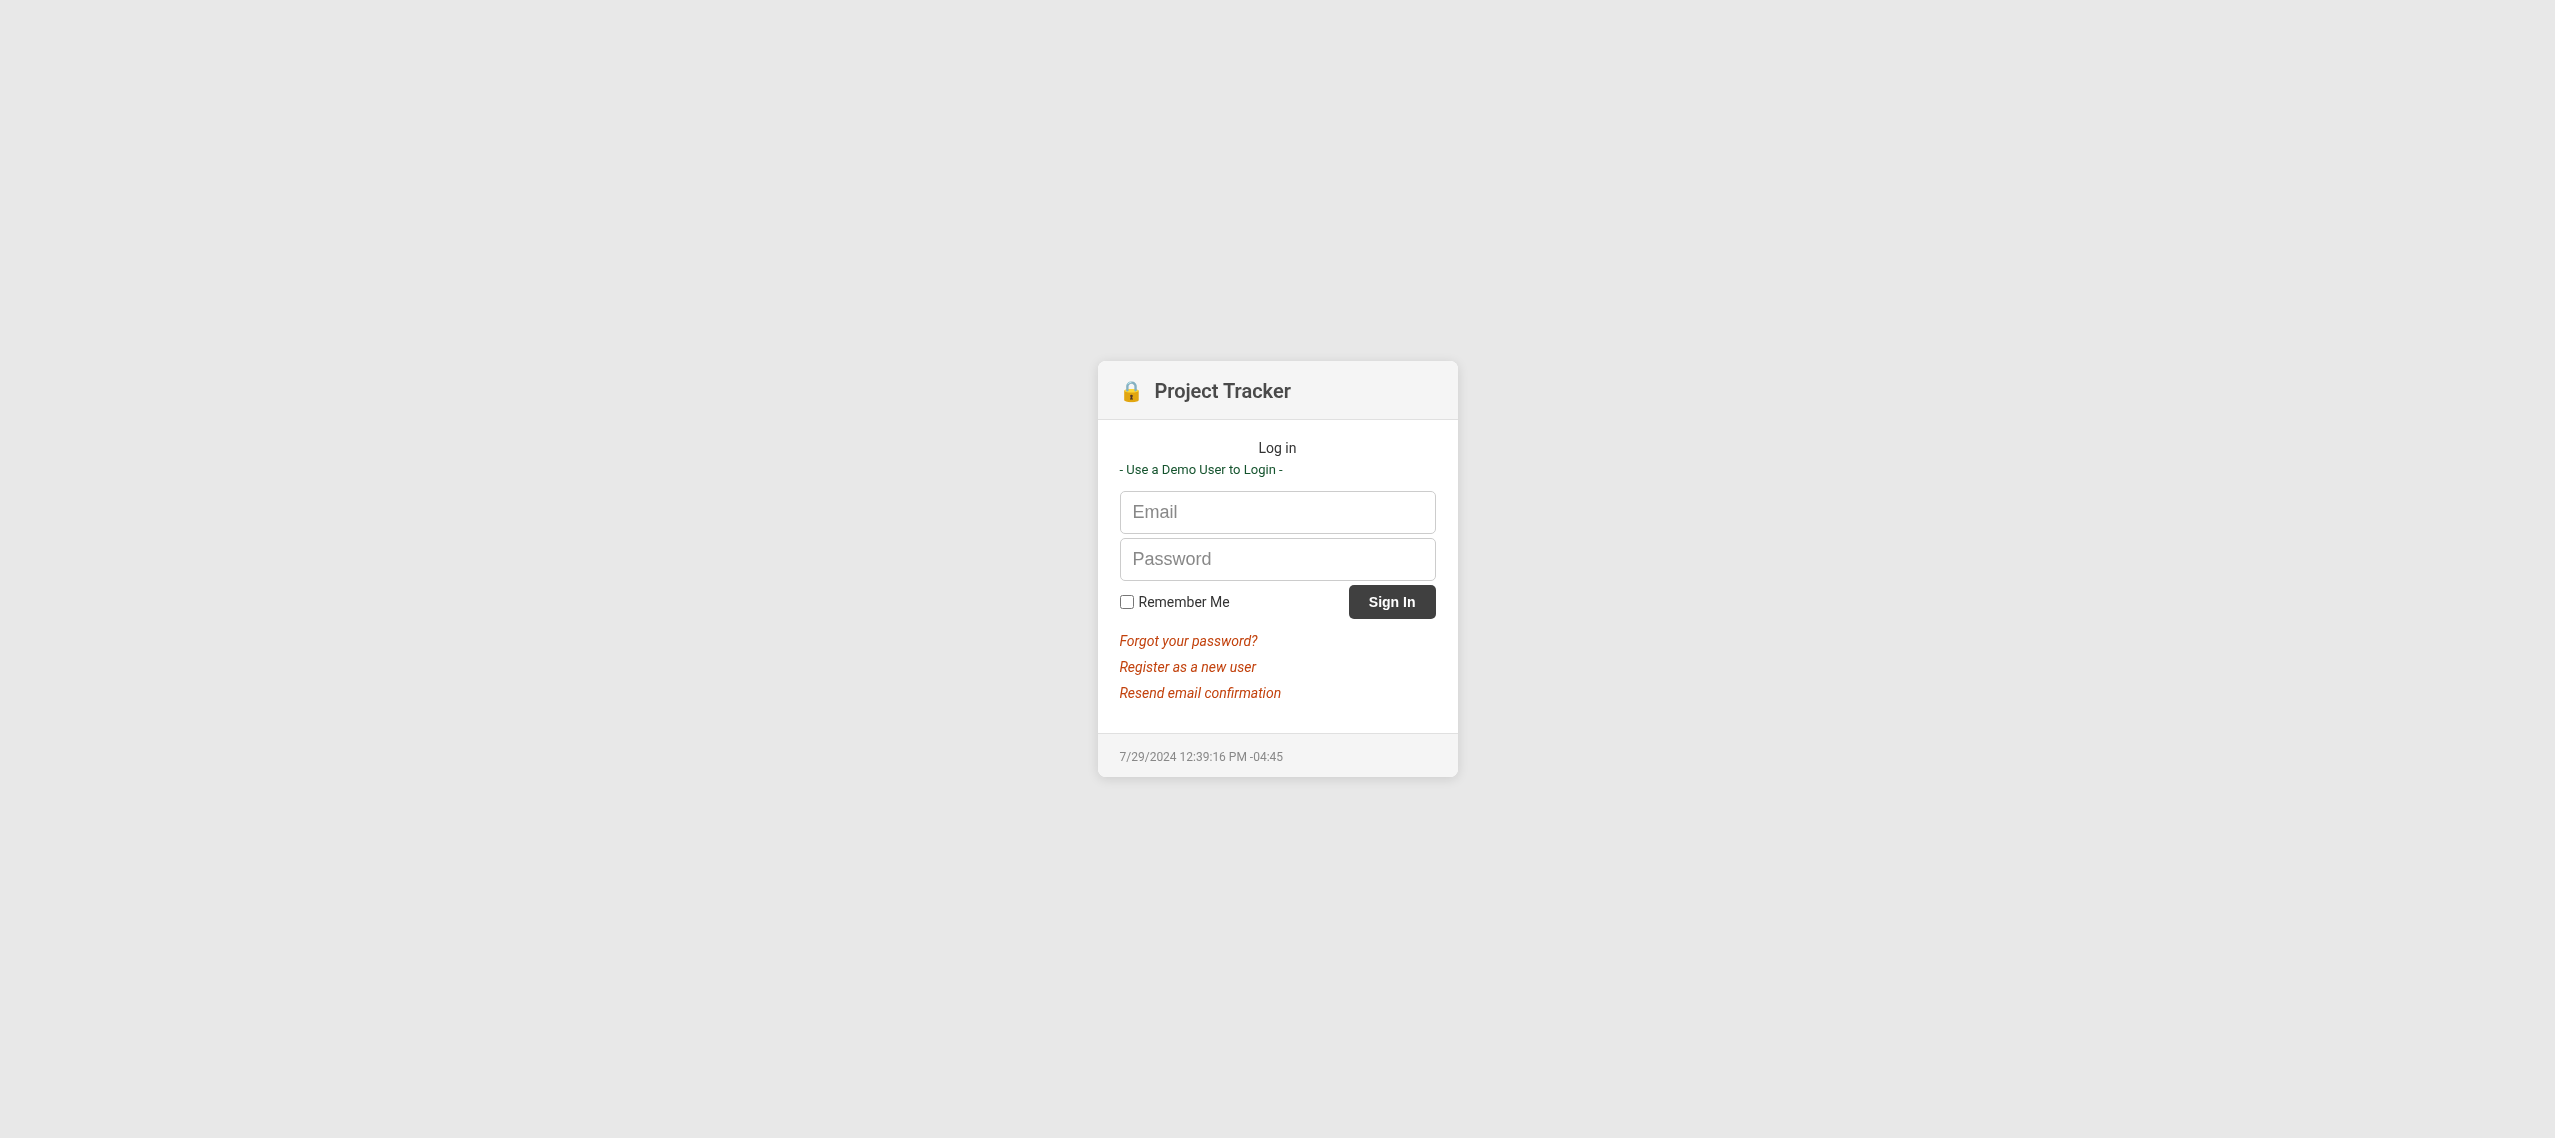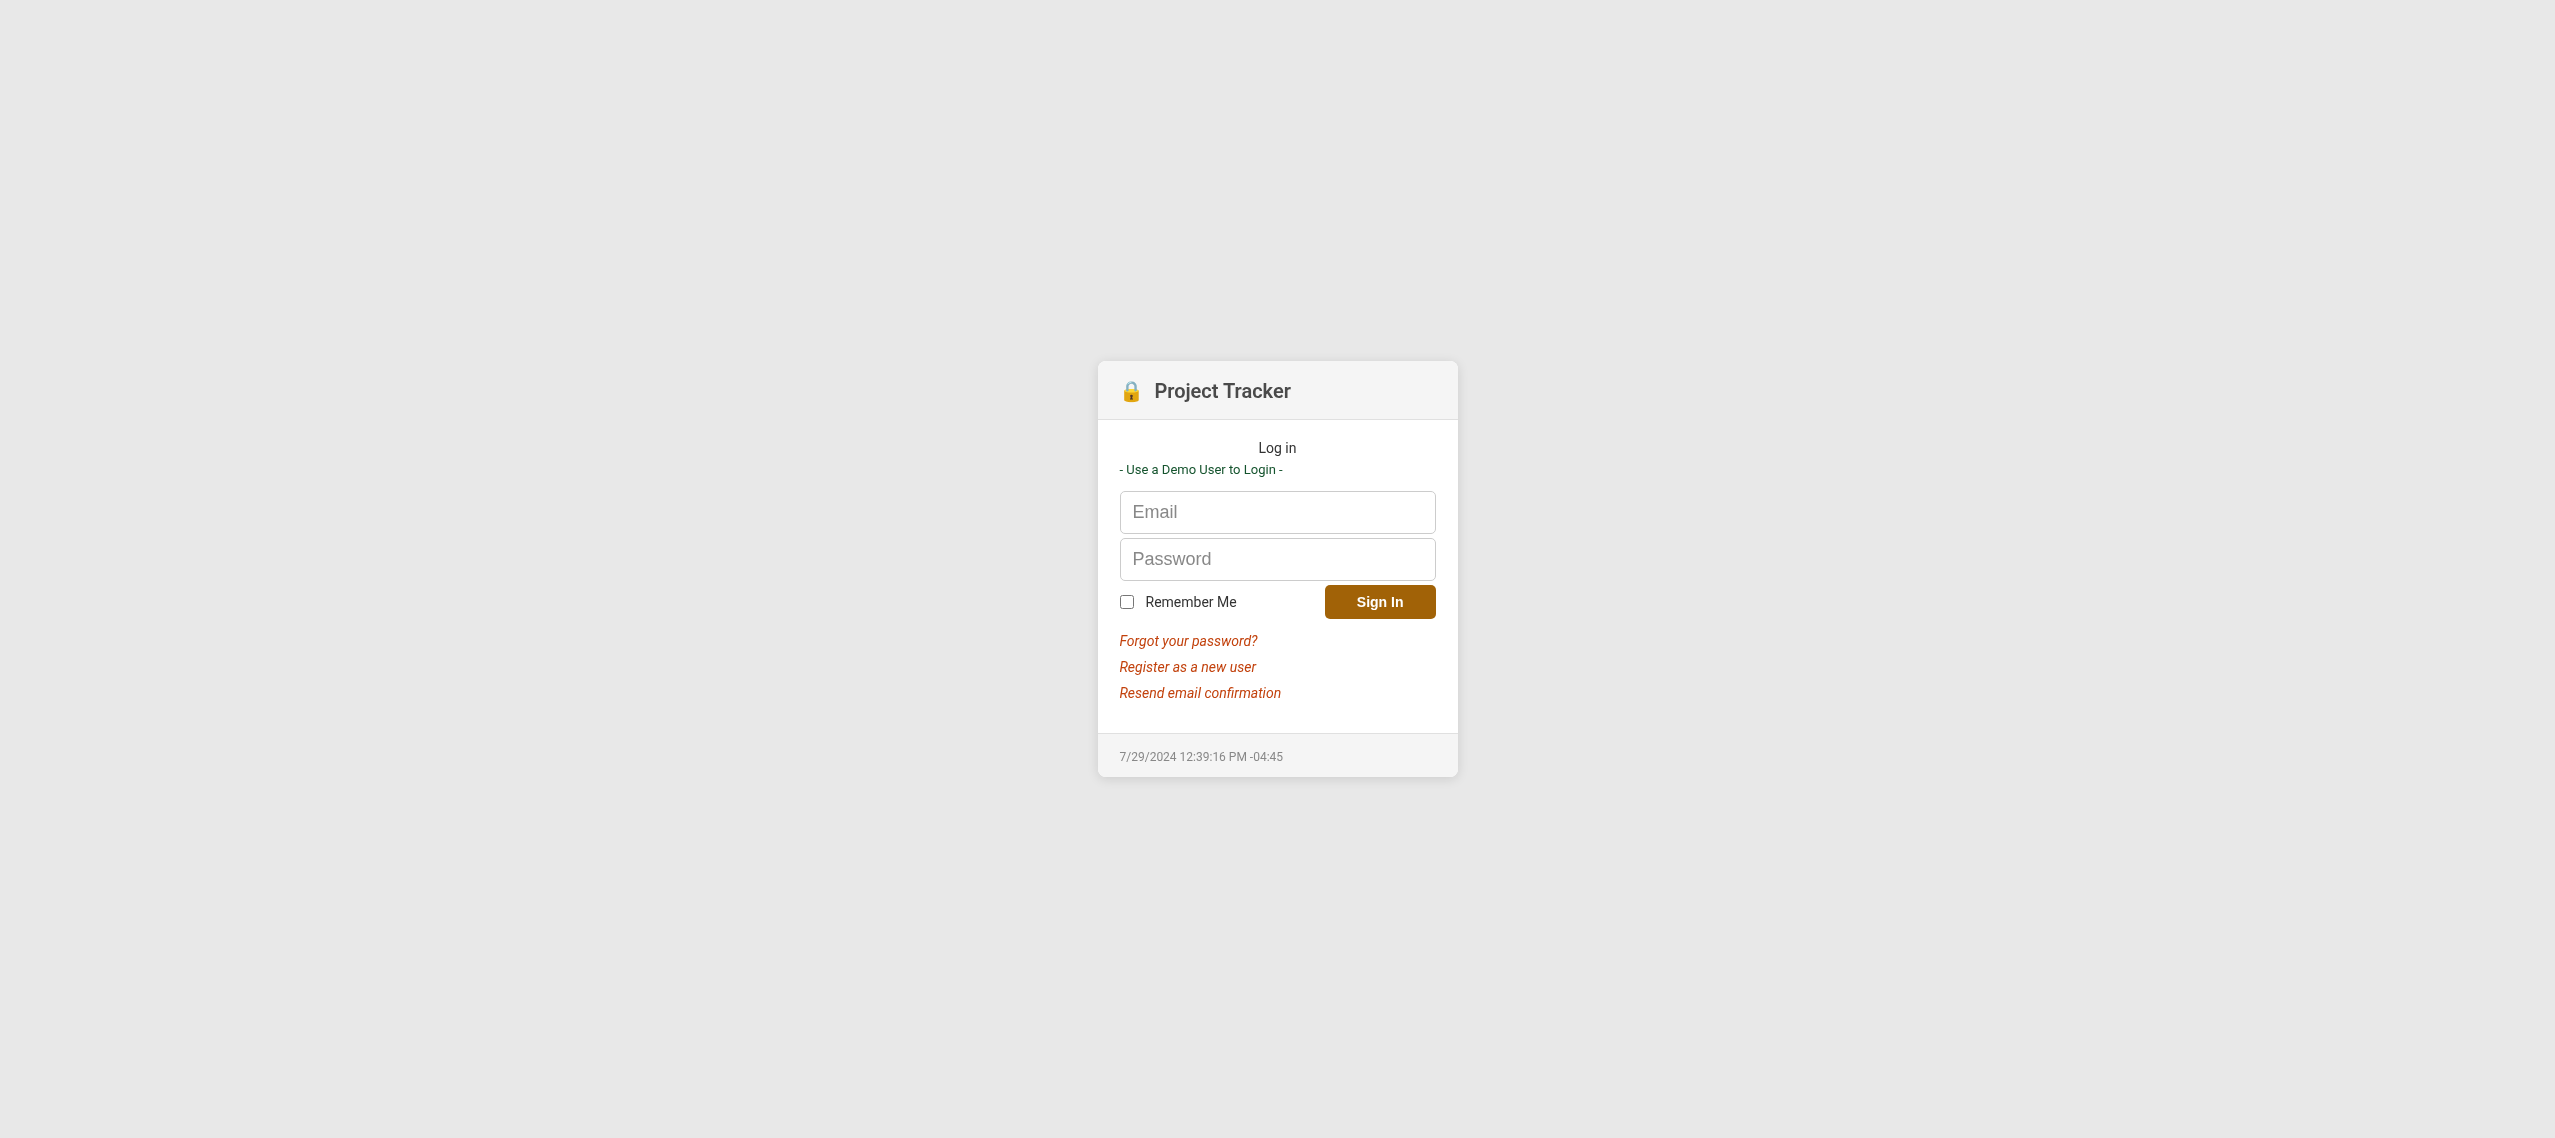--- a/index.html
+++ b/index.html
@@ -100,40 +100,40 @@
     .remember-row {
       display: flex;
       align-items: center;
       justify-content: space-between;
       margin-bottom: 14px;
     }
 
     .remember-left {
       display: flex;
       align-items: center;
-      gap: 12px;
+      gap: 5px;
     }
 
     .remember-checkbox {
       width: 14px;
       height: 14px;
       cursor: pointer;
     }
 
     .remember-label {
       font-size: 14px;
       color: #333;
     }
 
     .sign-in-btn {
-      background: #a16207;
+      background: #404040;
       color: #ffffff;
       border: none;
       border-radius: 5px;
-      padding: 9px 32px;
+      padding: 9px 20px;
       font-size: 14px;
       font-weight: 600;
       cursor: pointer;
     }
 
     .link-item {
       display: block;
       font-size: 14px;
       color: #c2410c;
       text-decoration: none;

